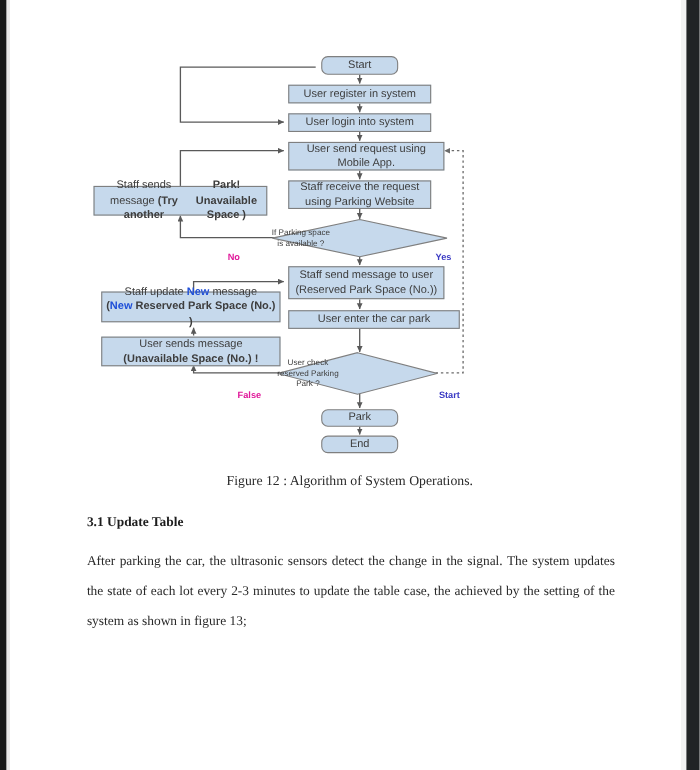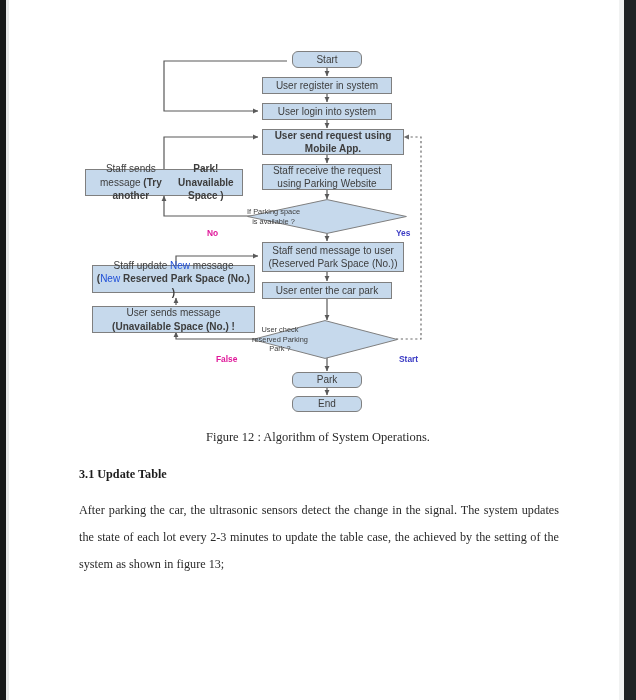--- a/index.html
+++ b/index.html
@@ -63,21 +63,21 @@
     font-size: 10px;
     line-height: 1.35;
     text-align: center;
     display: flex;
     align-items: center;
     justify-content: center;
     padding: 1px 3px;
   }
   .node.round { border-radius: 6px; }
   .node .b { font-weight: bold; }
-  .node .blue { color: #1f4fd8; font-weight: normal; }
+  .node .blue { color: #1f4fd8; font-weight: bold; }
 
   
   .diamond {
     position: absolute;
     display: flex;
     align-items: center;
     color: #3d3d3d;
     font-family: "Liberation Sans", sans-serif;
     font-size: 7.4px;
     line-height: 1.3;
@@ -196,21 +196,21 @@
     </div>
 
     <div class="node" style="left:262px; top:77px; width:130px; height:17px;">
       <span>User register in system</span>
     </div>
 
     <div class="node" style="left:262px; top:103px; width:130px; height:17px;">
       <span>User login into system</span>
     </div>
 
-    <div class="node" style="left:262px; top:129px; width:142px; height:26px; flex-direction:column;font-weight:bold;">
+    <div class="node" style="left:262px; top:129px; width:142px; height:26px; flex-direction:column;">
       <span>User send request using</span>
       <span>Mobile App.</span>
     </div>
 
     <div class="node" style="left:262px; top:164px; width:130px; height:26px; flex-direction:column;">
       <span>Staff receive the request</span>
       <span>using Parking Website</span>
     </div>
 
     <div class="diamond" style="left:247px; top:199px; width:160px; height:35px;">
@@ -244,21 +244,21 @@
 
     <div class="node" style="left:92px; top:265px; width:163px; height:28px; flex-direction:column;">
       <span>
         <span>Staff update </span><span class="blue">New</span><span> message</span>
       </span>
       <span class="b">
         <span>(</span><span class="blue">New</span><span> Reserved Park Space (No.) )</span>
       </span>
     </div>
 
-    <div class="node" style="left:262px; top:282px; width:130px; height:17px;">
+    <div class="node" style="left:262px; top:282px; width:156px; height:17px;">
       <span>User enter the car park</span>
     </div>
 
     <div class="node" style="left:92px; top:306px; width:163px; height:27px; flex-direction:column;">
       <span>User sends  message</span>
       <span class="b">(Unavailable Space (No.) !</span>
     </div>
 
     <div class="diamond" style="left:252px; top:320px; width:146px; height:39px;">
       <svg class="dshape" viewBox="0 0 146 39" preserveAspectRatio="none">

